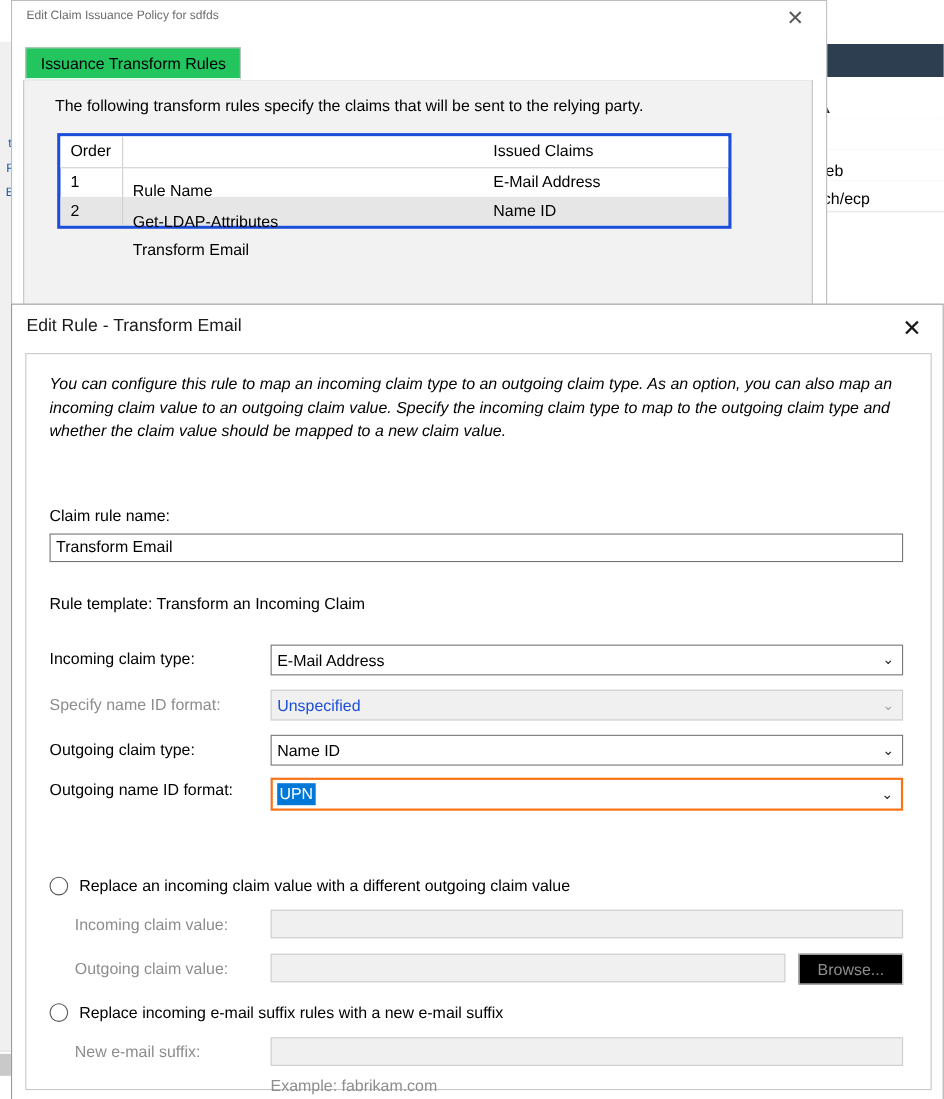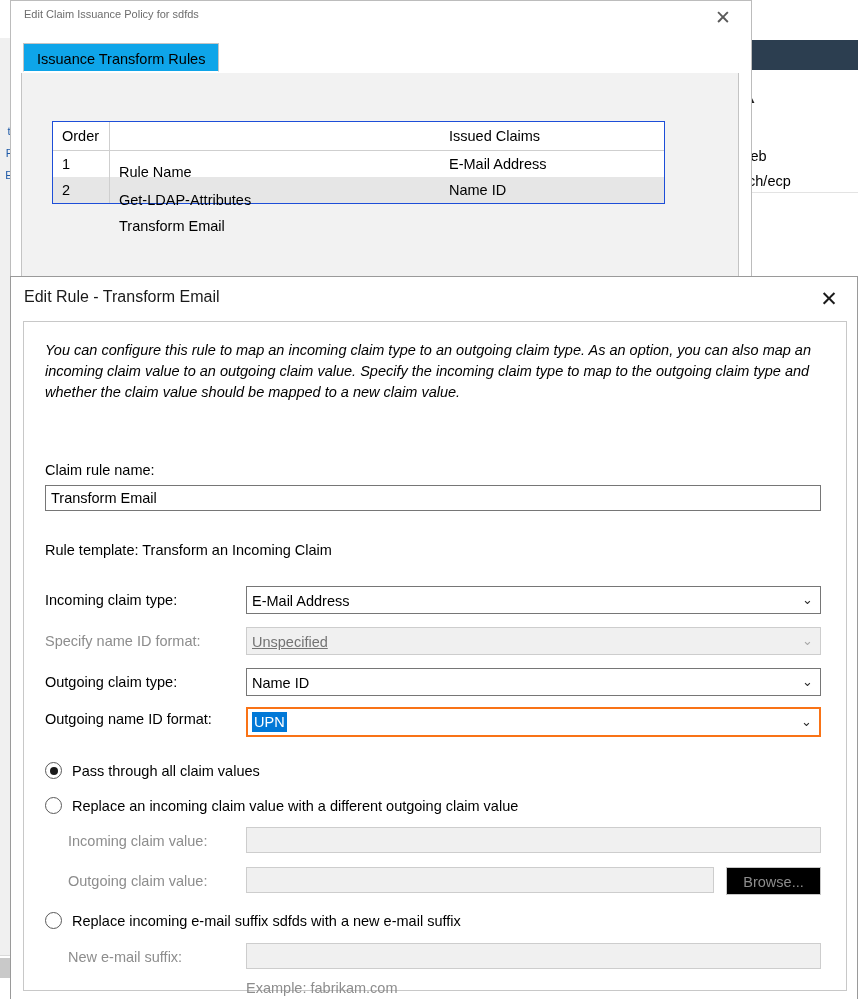--- a/index.html
+++ b/index.html
@@ -127,21 +127,21 @@
     height: 30px;
     border-bottom: 1px solid #c4c4c4;
   }
   .tab {
     position: absolute;
     left: 2px; top: 0;
     height: 29px;
     padding: 0 13px;
     line-height: 30px;
     font-size: 14.5px;
-    background: #0ea5e9;
+    background: #22c55e;
     border: 1px solid #c4c4c4;
     border-bottom: 1px solid #ffffff;
     box-sizing: border-box;
   }
   .panel1 {
     position: absolute;
     left: 0; top: 30px;
     width: 718px; height: 218px;
     background: #f2f2f2;
     border: 1px solid #c4c4c4;
@@ -151,21 +151,21 @@
   .panel1-desc {
     position: absolute;
     left: 28px; top: 16px;
     font-size: 14.5px;
   }
   .grid {
     position: absolute;
     left: 30px; top: 48px;
     width: 613px;
     background: #ffffff;
-    border: 1px solid #1d4ed8;
+    border: 3px solid #1d4ed8;
     box-sizing: border-box;
   }
   .grid-head {
     display: flex;
     height: 28px;
     border-bottom: 1px solid #cfcfcf;
     background: #ffffff;
   }
   .grid-head div {
     line-height: 28px;
@@ -272,21 +272,21 @@
   .combo .arrow {
     position: absolute;
     right: 7px; top: 5px;
     font-size: 13px;
     color: #2b2b2b;
   }
   .combo.disabled {
     background: #f0f0f0;
     border: 1px solid #cdcdcd;
   }
-  .combo.disabled .val { color: #737373; text-decoration: underline; }
+  .combo.disabled .val { color: #1d4ed8; }
   .combo.disabled .arrow { color: #a8a8a8; }
   .combo.focused {
     border: 2px solid #f97316;
   }
   .combo.focused .val {
     left: 4px; top: 3px;
     background: #0078d7;
     color: #ffffff;
     padding: 0 2px;
   }
@@ -361,20 +361,21 @@
 <div class="dlg1">
   <div class="dlg1-title-bar">
     <div class="dlg1-title">Edit Claim Issuance Policy for sdfds</div>
     <div class="dlg1-close">✕</div>
   </div>
   <div class="dlg1-body">
     <div class="tabstrip">
       <div class="tab">Issuance Transform Rules</div>
     </div>
     <div class="panel1">
+      <div class="panel1-desc">The following transform rules specify the claims that will be sent to the relying party.</div>
       <div class="grid">
         <div class="grid-head">
           <div class="col-order">Order</div>
           <div class="col-rule">Rule Name</div>
           <div class="col-claim">Issued Claims</div>
         </div>
         <div class="grid-row">
           <div class="col-order">1</div>
           <div class="col-rule">Get-LDAP-Attributes</div>
           <div class="col-claim">E-Mail Address</div>
@@ -421,40 +422,36 @@
       <div class="val">Name ID</div>
       <div class="arrow">⌄</div>
     </div>
 
     <div class="lbl" style="left:21px; top:389px;">Outgoing name ID format:</div>
     <div class="combo focused" style="left:222px; top:385px; width:575px; height:30px;">
       <div class="val">UPN</div>
       <div class="arrow">⌄</div>
     </div>
 
-    <div class="radio-row" style="left:21px; top:440px;">
-      <span class="radio on"></span>
-      <span class="radio-label">Pass through all claim values</span>
-    </div>
 
     <div class="radio-row" style="left:21px; top:475px;">
       <span class="radio"></span>
       <span class="radio-label">Replace an incoming claim value with a different outgoing claim value</span>
     </div>
 
     <div class="lbl dim" style="left:44px; top:511px;">Incoming claim value:</div>
     <input class="txtbox disabled" style="left: 222px; top: 505px; width: 575px; height: 26px;" disabled="" value="">
 
     <div class="lbl dim" style="left:44px; top:551px;text-align:right;">Outgoing claim value:</div>
     <input class="txtbox disabled" style="left: 222px; top: 545px; width: 468px; height: 26px;" disabled="" value="">
     <div class="btn" style="left:702px; top:545px; width:95px; height:28px; line-height:28px;">Browse...</div>
 
     <div class="radio-row" style="left:21px; top:590px;">
       <span class="radio"></span>
-      <span class="radio-label">Replace incoming e-mail suffix sdfds with a new e-mail suffix</span>
+      <span class="radio-label">Replace incoming e-mail suffix rules with a new e-mail suffix</span>
     </div>
 
     <div class="lbl dim" style="left:44px; top:627px;">New e-mail suffix:</div>
     <input class="txtbox disabled" style="left: 222px; top: 621px; width: 575px; height: 26px;" disabled="" value="">
 
     <div class="example" style="left:222px; top:658px;">Example: fabrikam.com</div>
 
   </div>
 </div>
 

